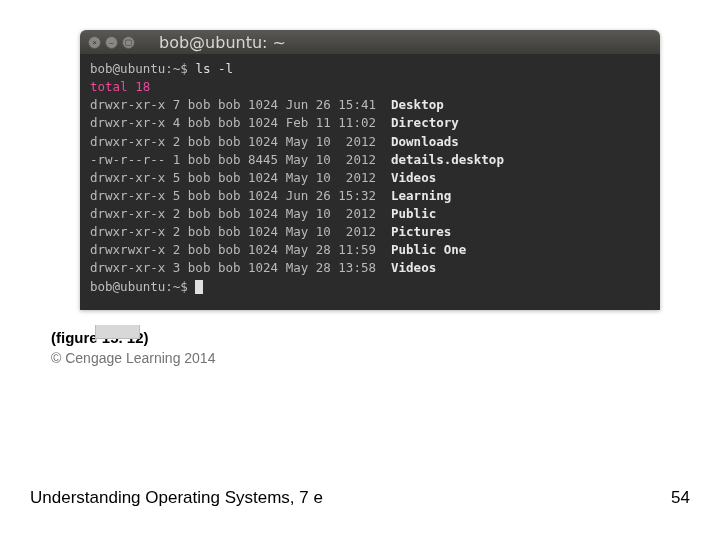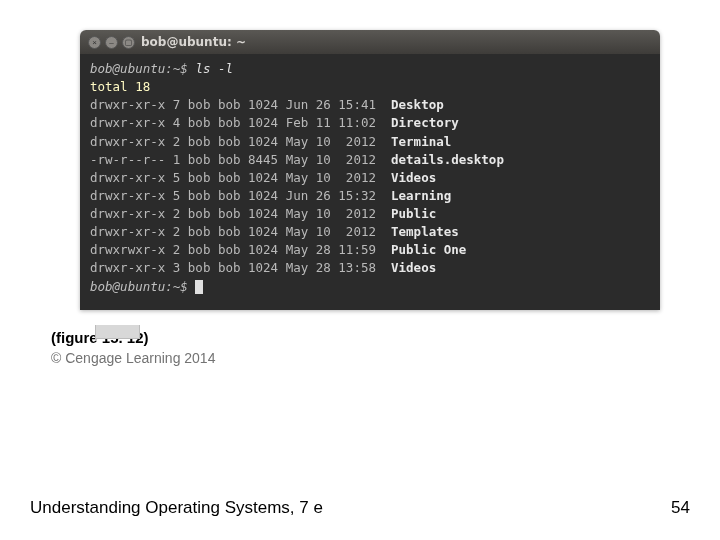--- a/index.html
+++ b/index.html
@@ -36,37 +36,37 @@
     background: #8b8884;
     border: 1px solid #555;
     display: inline-flex;
     align-items: center;
     justify-content: center;
     font-size: 8px;
     color: #333;
   }
   .titlebar-title {
     color: #d9d6d2;
-    font-size: 12px;
-    margin-left: 2px;
-    font-weight: bold;
+    font-size: 16px;
+    margin-left: 20px;
+    font-weight: normal;
     font-family: "DejaVu Sans", Arial, sans-serif;
   }
   .terminal-body {
     background: #2b2b2b;
     padding: 6px 10px 14px 10px;
     font-family: "DejaVu Sans Mono", "Courier New", monospace;
     font-size: 12.5px;
     line-height: 1.45;
     color: #b9b9b9;
     white-space: pre;
   }
-  .prompt { color: #bfbfbf; font-style: italic; }
+  .prompt { color: #bfbfbf; }
   .cmd { color: #e0e0e0; }
-  .total-line { color: #fef9c3; }
+  .total-line { color: #ec4899; }
   .ls-row { color: #b9b9b9; }
   .ls-name { color: #e8e8e8; font-weight: bold; }
   .cursor {
     display: inline-block;
     width: 8px; height: 14px;
     background: #e0e0e0;
     vertical-align: text-bottom;
   }
   .caption {
     margin: 18px 0 0 6px;
@@ -76,21 +76,21 @@
     color: #000;
   }
   .caption .fig { font-weight: bold; }
   .copyright {
     margin: 2px 0 0 6px;
     font-size: 14px;
     color: #737373;
   }
   .footer {
     position: absolute;
-    left: 30px; right: 30px; bottom: 22px;
+    left: 30px; right: 30px; bottom: 32px;
     display: flex;
     justify-content: space-between;
     font-size: 17px;
     color: #000;
   }
   .tab-stub {
     position: absolute;
     left: 95px;
     top: 325px;
     width: 45px;
@@ -109,26 +109,26 @@
     <div class="titlebar">
       <span class="tb-btn">×</span>
       <span class="tb-btn">–</span>
       <span class="tb-btn">▢</span>
       <span class="titlebar-title">bob@ubuntu: ~</span>
     </div>
     <div class="terminal-body"><span class="prompt"><span>bob@ubuntu:~$</span> <span class="cmd">ls -l</span></span>
 <span class="total-line"><span>total</span> <span>18</span></span>
 <span id="ls-rows"><span class="ls-row">drwxr-xr-x 7 bob bob 1024 Jun 26 15:41  <span class="ls-name">Desktop</span></span>
 <span class="ls-row">drwxr-xr-x 4 bob bob 1024 Feb 11 11:02  <span class="ls-name">Directory</span></span>
-<span class="ls-row">drwxr-xr-x 2 bob bob 1024 May 10  2012  <span class="ls-name">Terminal</span></span>
+<span class="ls-row">drwxr-xr-x 2 bob bob 1024 May 10  2012  <span class="ls-name">Downloads</span></span>
 <span class="ls-row">-rw-r--r-- 1 bob bob 8445 May 10  2012  <span class="ls-name">details.desktop</span></span>
 <span class="ls-row">drwxr-xr-x 5 bob bob 1024 May 10  2012  <span class="ls-name">Videos</span></span>
 <span class="ls-row">drwxr-xr-x 5 bob bob 1024 Jun 26 15:32  <span class="ls-name">Learning</span></span>
 <span class="ls-row">drwxr-xr-x 2 bob bob 1024 May 10  2012  <span class="ls-name">Public</span></span>
-<span class="ls-row">drwxr-xr-x 2 bob bob 1024 May 10  2012  <span class="ls-name">Templates</span></span>
+<span class="ls-row">drwxr-xr-x 2 bob bob 1024 May 10  2012  <span class="ls-name">Pictures</span></span>
 <span class="ls-row">drwxrwxr-x 2 bob bob 1024 May 28 11:59  <span class="ls-name">Public One</span></span>
 <span class="ls-row">drwxr-xr-x 3 bob bob 1024 May 28 13:58  <span class="ls-name">Videos</span></span>
 </span><span class="prompt"><span>bob@ubuntu:~$</span> </span><span class="cursor"></span></div>
   </div>
 
   <div class="tab-stub"></div>
 
   <div class="caption">
     <span class="fig">(figure 15. 12)</span><br>
   </div>

